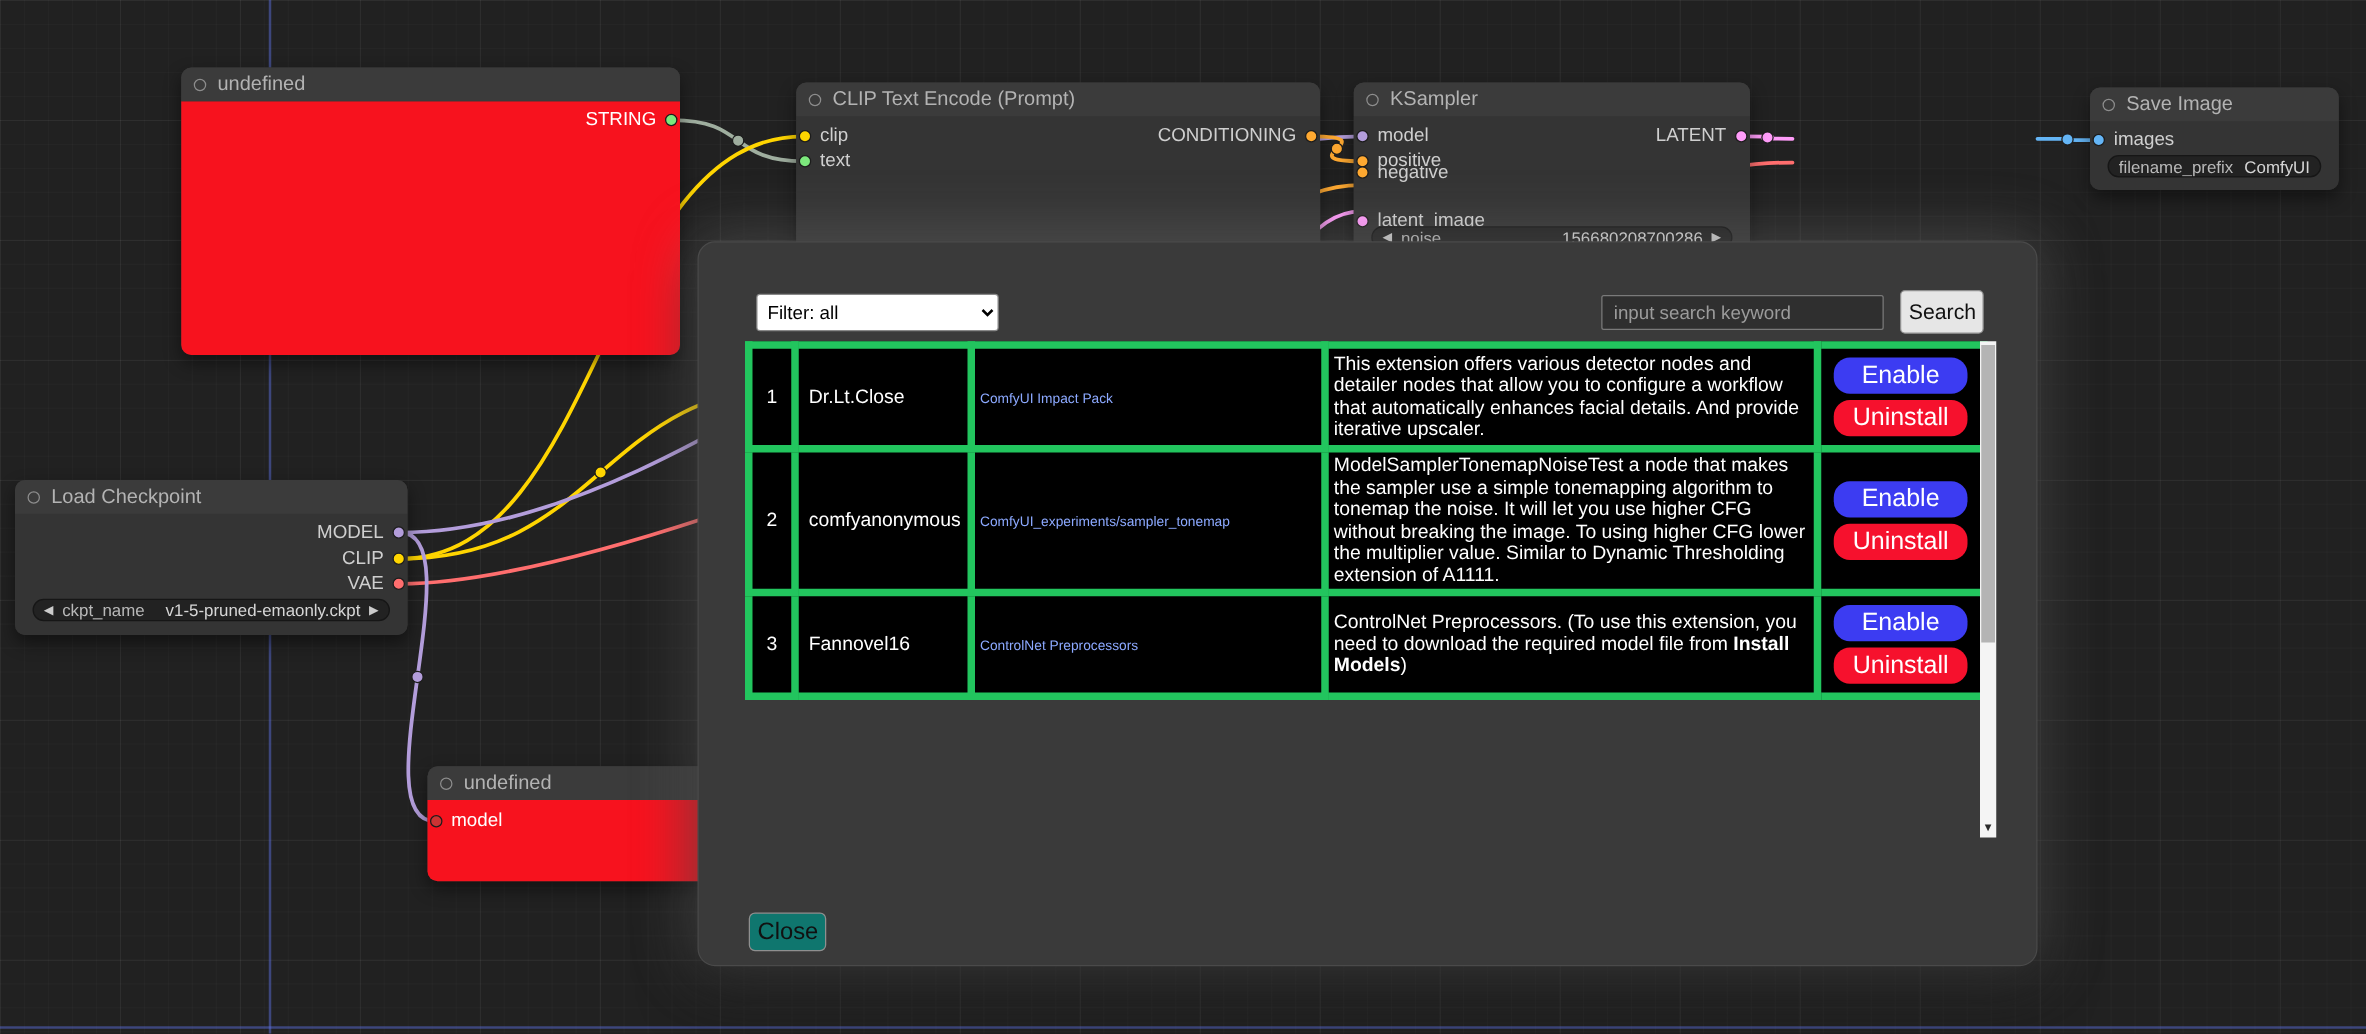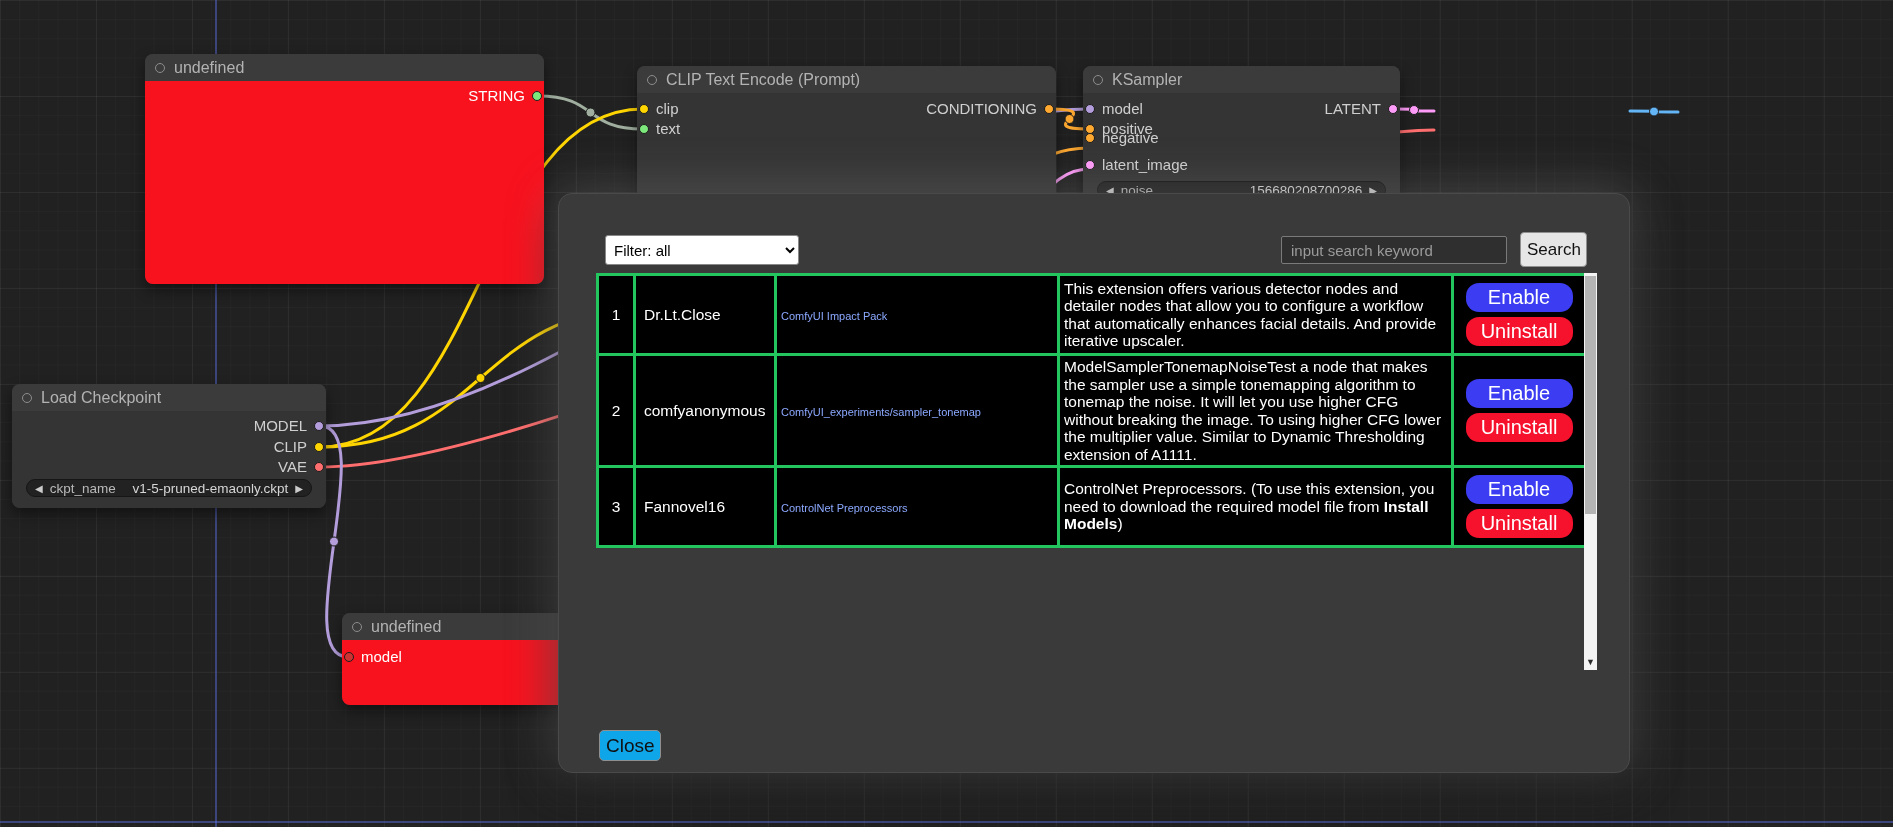--- a/index.html
+++ b/index.html
@@ -71,42 +71,42 @@
   }
   #search-input::placeholder { color:#9b9b9b; }
   #search-btn {
     position:absolute; left:961px; top:38px; width:67px; height:35px;
     background:#e6e6e6; border:1px solid #8f8f8f; border-radius:4px; color:#111;
     font-size:17px; font-family:"Liberation Sans", sans-serif; cursor:pointer;
   }
   #table-wrap { position:absolute; left:37px; top:79px; width:1001px; height:397px; }
   #ext-table { border-collapse:collapse; width:988px; background:#000; color:#fff; table-layout:fixed; }
   #ext-table th { border:1px solid #7d7d7d; background:#000; color:#fff; font-size:16px; height:24px; font-weight:bold; padding:0 2px; }
-  #ext-table td { border:3px solid #22c55e; font-size:15.5px; padding:2px 4px; vertical-align:middle; }
+  #ext-table td { border:6px solid #22c55e; font-size:15.5px; padding:2px 4px; vertical-align:middle; }
   .c-id { width:37px; text-align:center; }
   .c-author { width:141px; padding-left:8px !important; }
   .c-name { width:283px; }
   .c-desc { width:394px; line-height:17.5px; }
   .c-install { width:133px; text-align:center; }
   .c-name a { color:var(--link); font-weight:normal; text-decoration:none; font-size:11px; }
   .ibtn {
     display:block; width:107px; margin:5px auto; padding:3px 0;
     border:none; border-radius:13px; color:#fff; font-size:20px;
     font-family:"Liberation Sans", sans-serif; cursor:pointer;
   }
   .ibtn.enable { background:var(--enable); }
   .ibtn.uninstall { background:var(--uninstall); }
 
   #scrollbar { position:absolute; left:988px; top:0; width:13px; height:397px; background:#f4f4f4; }
   #scroll-thumb { position:absolute; left:1px; top:3px; width:11px; height:238px; background:#b4b4b4; }
   #scroll-down { position:absolute; left:0; bottom:1px; width:13px; height:13px; color:#2a2a2a; font-size:9px; line-height:13px; text-align:center; }
 
   #close-btn {
     position:absolute; left:40px; top:536px; width:62px; height:31px;
-    background:#0ea5e9; border:1px solid #8f8f8f; border-radius:5px; color:#111;
+    background:#0f766e; border:1px solid #8f8f8f; border-radius:5px; color:#111;
     font-size:19px; font-family:"Liberation Sans", sans-serif; cursor:pointer;text-align:center;
   }
 </style>
 </head>
 <body>
 
 <div id="stage">
   <div class="axis-v"></div>
   <div class="axis-h"></div>
 
@@ -176,33 +176,48 @@
           <span>model</span>
         </div>
         <div class="port in" style="top: 54px;">
           <span class="dot" style="background:#FFA931"></span>
           <span>positive</span>
         </div>
         <div class="port in" style="top: 63px;">
           <span class="dot" style="background:#FFA931"></span>
           <span>negative</span>
         </div>
-        <div class="port in" style="top: 90px; justify-content: space-between;">
+        <div class="port in" style="top: 102px; justify-content: space-between;">
           <span class="dot" style="background:#FF9CF9"></span>
           <span>latent_image</span>
         </div>
         <div class="port out" style="top: 34px;">
           <span class="dot" style="background:#FF9CF9"></span>
           <span>LATENT</span>
         </div>
         <div class="widget" style="top: 115px;">
           <span class="warr">◀</span>
           <span class="wname">noise</span>
           <span class="wval">156680208700286</span>
           <span class="warr">▶</span>
+        </div>
+      </div>
+      <div class="node" style="left: 1672px; top: 70px; width: 199px; height: 82px;">
+        <div class="node-body"></div>
+        <div class="node-header">
+          <span class="header-dot"></span>
+          <span>Save Image</span>
+        </div>
+        <div class="port in" style="top: 33px;">
+          <span class="dot" style="background:#64B5F6"></span>
+          <span>images</span>
+        </div>
+        <div class="widget" style="top: 54px;">
+          <span class="wname">filename_prefix</span>
+          <span class="wval">ComfyUI</span>
         </div>
       </div>
       <div class="node" style="left: 12px; top: 384px; width: 314px; height: 124px; padding-left: 22px;">
         <div class="node-body"></div>
         <div class="node-header">
           <span class="header-dot"></span>
           <span>Load Checkpoint</span>
         </div>
         <div class="port out" style="top: 33px;">
           <span class="dot" style="background:#B39DDB"></span>

